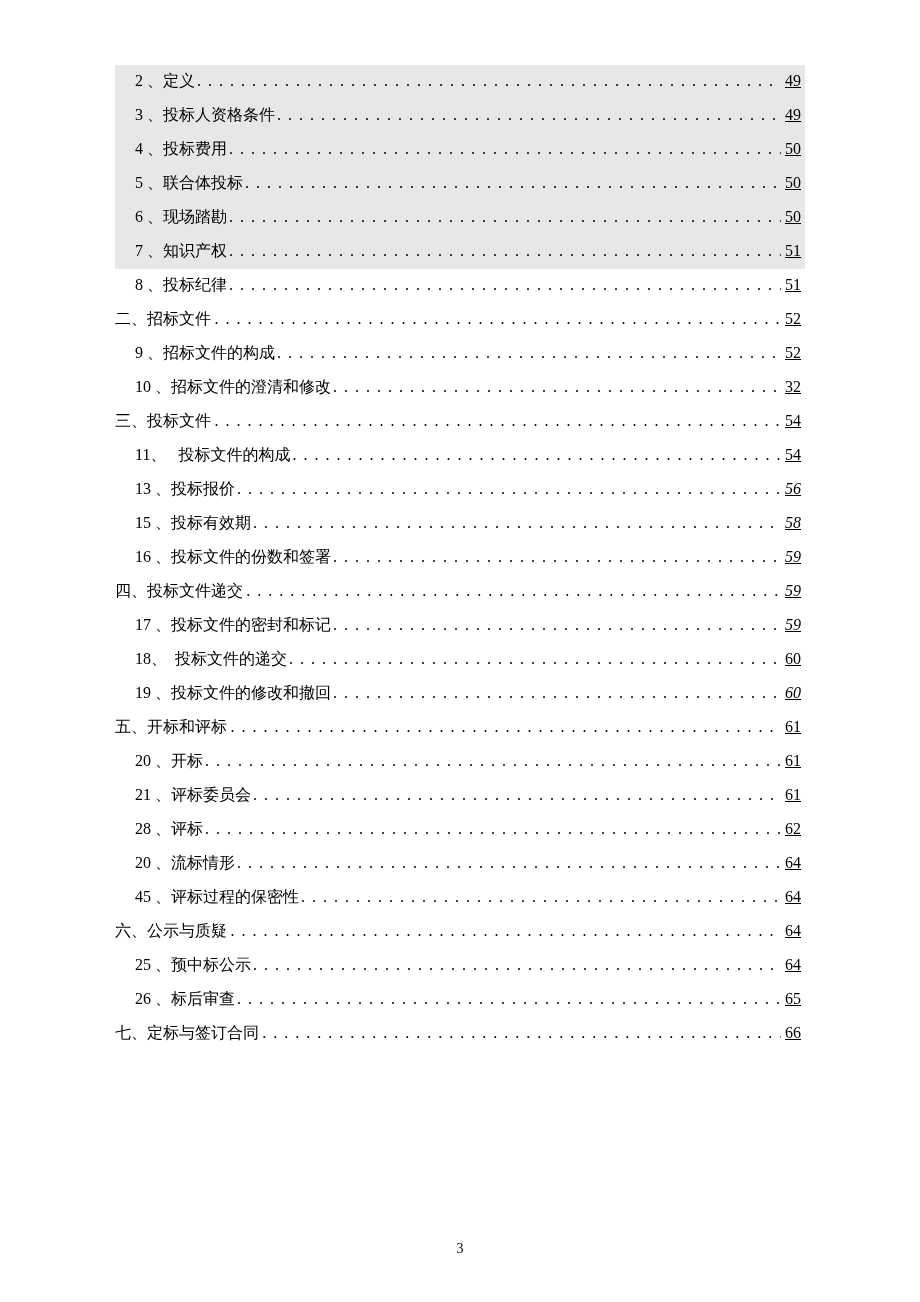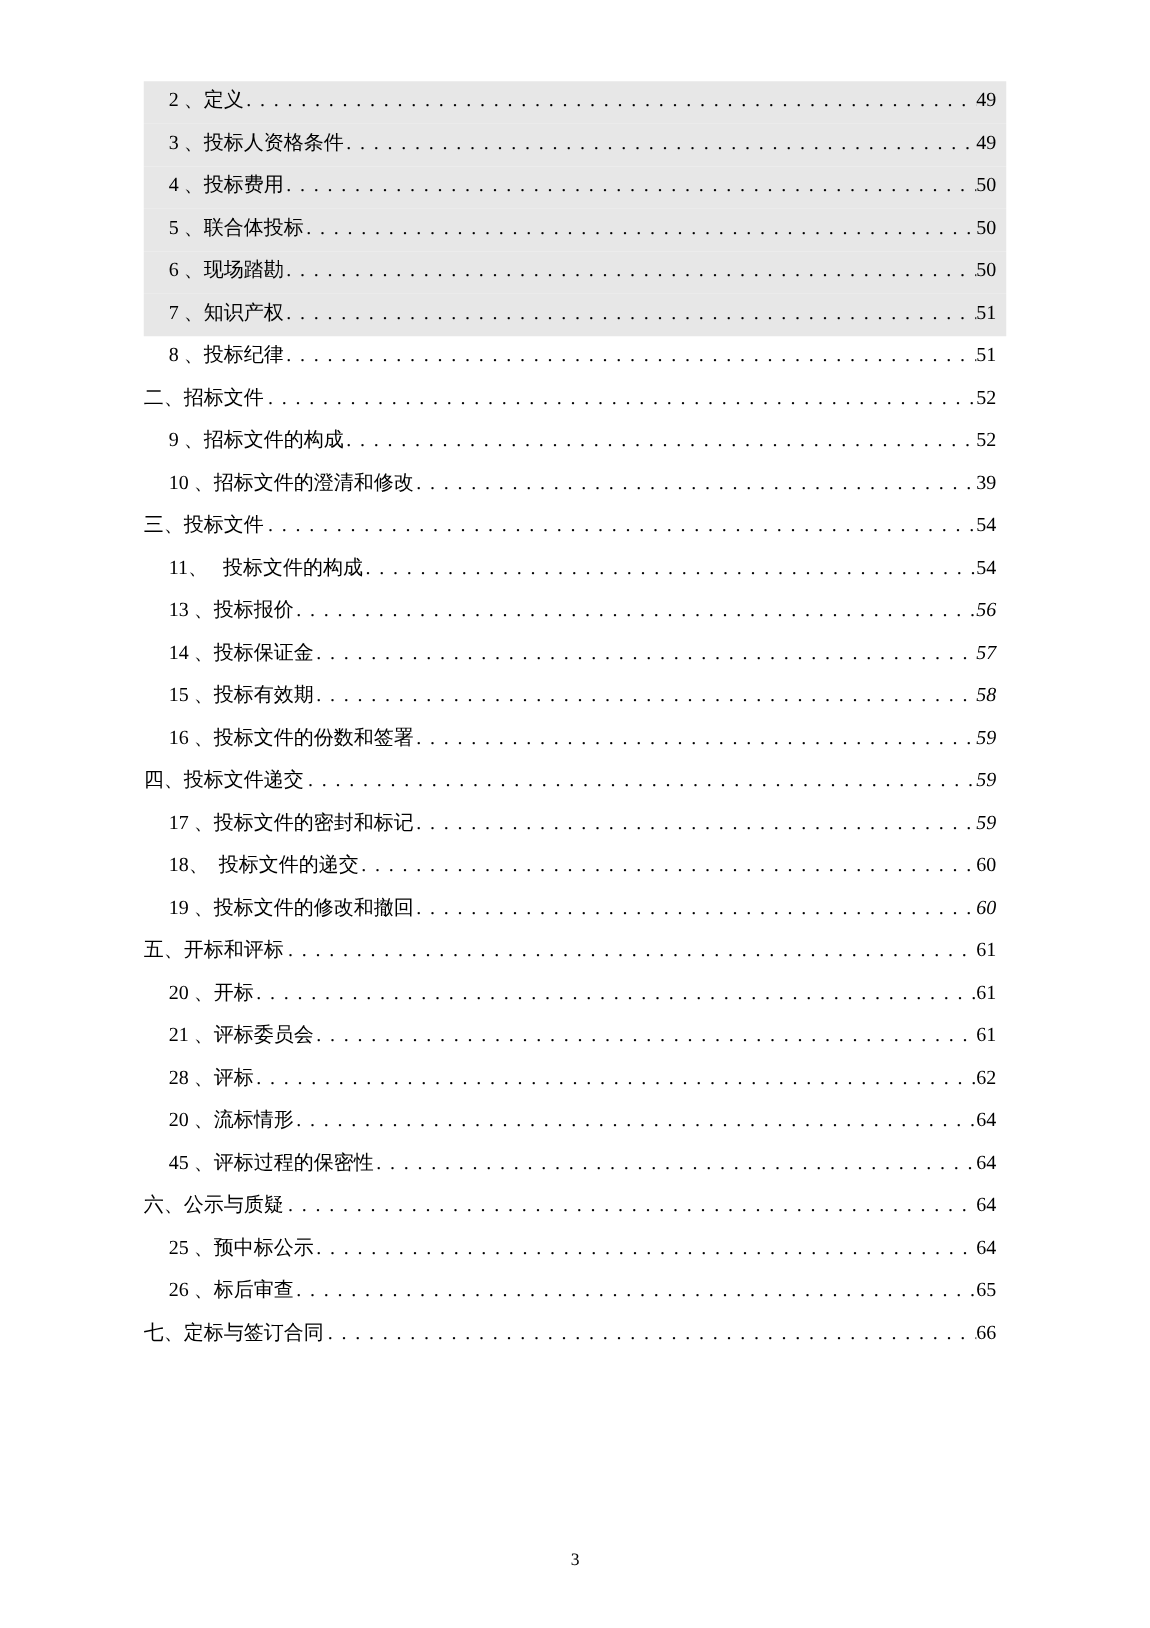--- a/index.html
+++ b/index.html
@@ -51,21 +51,22 @@
     letter-spacing: 1.5px;
     padding: 0 2px;
     font-family: "SimSun", serif;
   }
   .dots::after {
     content: ". . . . . . . . . . . . . . . . . . . . . . . . . . . . . . . . . . . . . . . . . . . . . . . . . . . . . . . . . . . . . . . . . . . . . . . . . . . . . . . . . . . . . . . . . . . . . . . . . . . . . . . . . . . . . . . . . . . . . . . . . . . . . . . . . . . . . . . . . . . . . . . . .";
   }
   .page-col {
     white-space: nowrap;
     min-width: 24px;
-    text-align: left;
+    text-align: center;
+    text-decoration: underline;
   }
   .page-col.italic {
     font-style: italic;
   }
   .footer-pageno {
     position: absolute;
     bottom: 45px;
     left: 0;
     width: 100%;
     text-align: center;
@@ -130,46 +131,40 @@
       <li class="toc-row indent-2">
         <span class="num-col">9 、</span>
         <span class="label-col">招标文件的构成</span>
         <span class="dots"></span>
         <span class="page-col">52</span>
       </li>
       <li class="toc-row indent-2">
         <span class="num-col">10 、</span>
         <span class="label-col">招标文件的澄清和修改</span>
         <span class="dots"></span>
-        <span class="page-col">39</span>
+        <span class="page-col">32</span>
       </li>
       <li class="toc-row indent-1">
         <span class="num-col">三、</span>
         <span class="label-col">投标文件</span>
         <span style="width: 4px;"> </span>
         <span class="dots"></span>
         <span class="page-col">54</span>
       </li>
       <li class="toc-row indent-2">
         <span class="num-col">11、</span>
         <span class="label-col" style="margin-left: 12px;">投标文件的构成</span>
         <span class="dots"></span>
         <span class="page-col">54</span>
       </li>
       <li class="toc-row indent-2">
         <span class="num-col">13 、</span>
         <span class="label-col">投标报价</span>
         <span class="dots"></span>
         <span class="page-col italic">56</span>
-      </li>
-      <li class="toc-row indent-2">
-        <span class="num-col">14 、</span>
-        <span class="label-col">投标保证金</span>
-        <span class="dots"></span>
-        <span class="page-col italic">57</span>
       </li>
       <li class="toc-row indent-2">
         <span class="num-col">15 、</span>
         <span class="label-col">投标有效期</span>
         <span class="dots"></span>
         <span class="page-col italic">58</span>
       </li>
       <li class="toc-row indent-2">
         <span class="num-col">16 、</span>
         <span class="label-col">投标文件的份数和签署</span>

